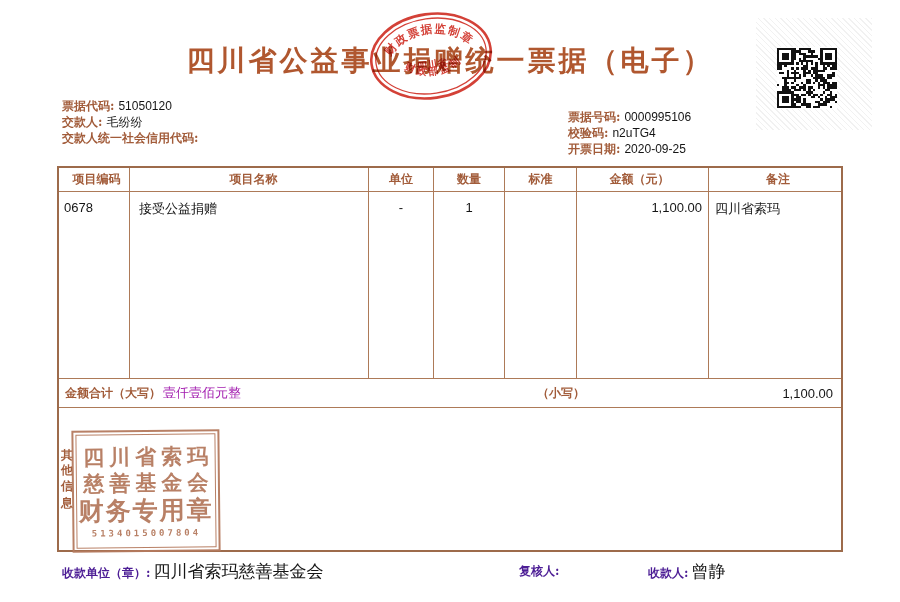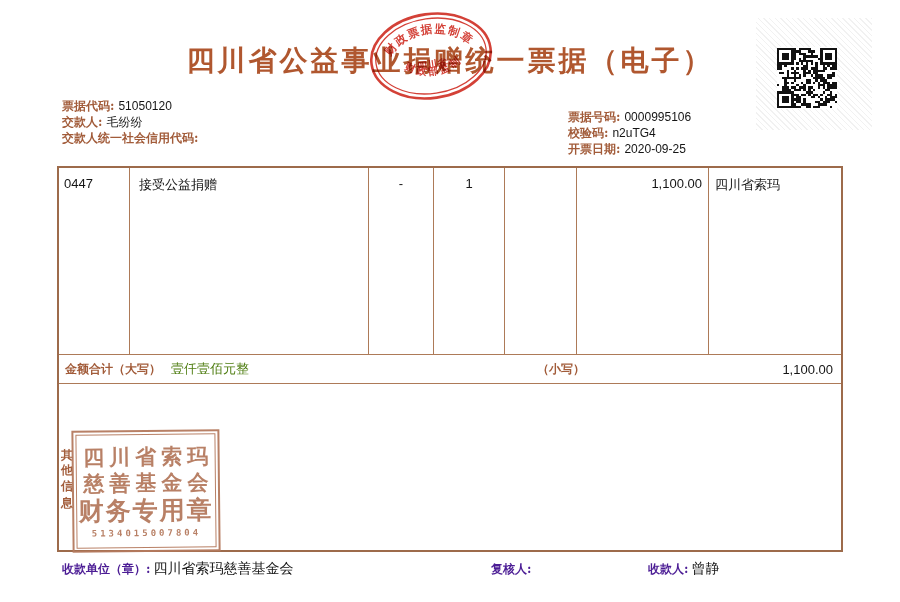--- a/index.html
+++ b/index.html
@@ -41,21 +41,21 @@
   .c0{width:71px;padding-left:5px;}
   .c1{width:239px;padding-left:9px;}
   .c2{width:65px;text-align:center;}
   .c3{width:71px;text-align:center;}
   .c4{width:72px;text-align:center;}
   .c5{width:132px;text-align:right;padding-right:6px;}
   .c6{flex:1;padding-left:6px;}
   #totals{position:relative;height:28px;border-bottom:1px solid #ad7a58;
           display:flex;align-items:center;font-size:12px;}
   #totals .tl{color:#a25c3a;font-family:Liberation Mono, monospace;font-weight:600;margin-left:6px;}
-  #totals .tw{color:#4d7c0f;font-size:13px;margin-left:10px;text-align:center;}
+  #totals .tw{color:#a21caf;font-size:13px;margin-left:2px;text-align:center;}
   #totals .sm{position:absolute;left:478px;color:#a25c3a;font-family:Liberation Mono, monospace;font-weight:600;}
   #totals .ta{position:absolute;right:8px;color:#151515;font-size:13px;}
   #other{position:relative;height:141px;}
 
   
   #vert-label{position:absolute;left:58px;top:438px;writing-mode:vertical-rl;
               font-size:12px;letter-spacing:16px;color:#a25c3a;
               font-family:"DejaVu Serif",serif;font-weight:600;z-index:1;}
 
   
@@ -67,22 +67,22 @@
                align-items:center;justify-content:center;
                font-family:"DejaVu Serif",serif;font-weight:700;}
   #seal .r12{font-size:21px;letter-spacing:5px;line-height:26px;white-space:nowrap;margin-left:5px;}
   #seal .r3{font-size:25px;letter-spacing:2px;line-height:30px;white-space:nowrap;}
   #seal .num{font-size:9px;letter-spacing:3px;margin-top:2px;font-family:"DejaVu Sans Mono",monospace;font-weight:700;}
 
   
   #footer{position:absolute;left:0;top:560px;width:900px;height:18px;font-size:12px;white-space:nowrap;}
   .fitem{position:absolute;}
   .fitem .lbl{color:#4c1d95;font-family:"DejaVu Serif",serif;font-weight:600;}
-  .fitem .val{color:#151515;font-size:14px;margin-left:3px;}
-  #f0{left:62px;} #f1{left:491px;} #f2{left:648px;}
+  .fitem .val{color:#151515;font-size:17px;margin-left:3px;}
+  #f0{left:62px;} #f1{left:519px;} #f2{left:648px;}
 </style>
 </head>
 <body>
 
 <div id="page">
 
   <div id="title">四川省公益事业捐赠统一票据（电子）</div>
 
   <svg id="oval-stamp" viewBox="0 0 134 100" xmlns="http://www.w3.org/2000/svg">
     <defs>
@@ -353,22 +353,31 @@
     <div><span class="lbl">交款人统一社会信用代码:</span><span class="val"></span></div>
   </div>
 
   <div id="info-right" class="info">
     <div><span class="lbl">票据号码:</span><span class="val">0000995106</span></div>
     <div><span class="lbl">校验码:</span><span class="val">n2uTG4</span></div>
     <div><span class="lbl">开票日期:</span><span class="val">2020-09-25</span></div>
   </div>
 
   <div id="table">
+    <div id="thead" class="trow">
+      <div class="cell c0">项目编码</div>
+      <div class="cell c1">项目名称</div>
+      <div class="cell c2">单位</div>
+      <div class="cell c3">数量</div>
+      <div class="cell c4">标准</div>
+      <div class="cell c5">金额（元）</div>
+      <div class="cell c6">备注</div>
+    </div>
     <div id="tbody" class="trow">
-      <div class="cell c0">0447</div>
+      <div class="cell c0">0678</div>
       <div class="cell c1">接受公益捐赠</div>
       <div class="cell c2">-</div>
       <div class="cell c3">1</div>
       <div class="cell c4"></div>
       <div class="cell c5">1,100.00</div>
       <div class="cell c6">四川省索玛</div>
     </div>
     <div id="totals">
       <span class="tl">金额合计（大写）</span>
       <span class="tw">壹仟壹佰元整</span>

